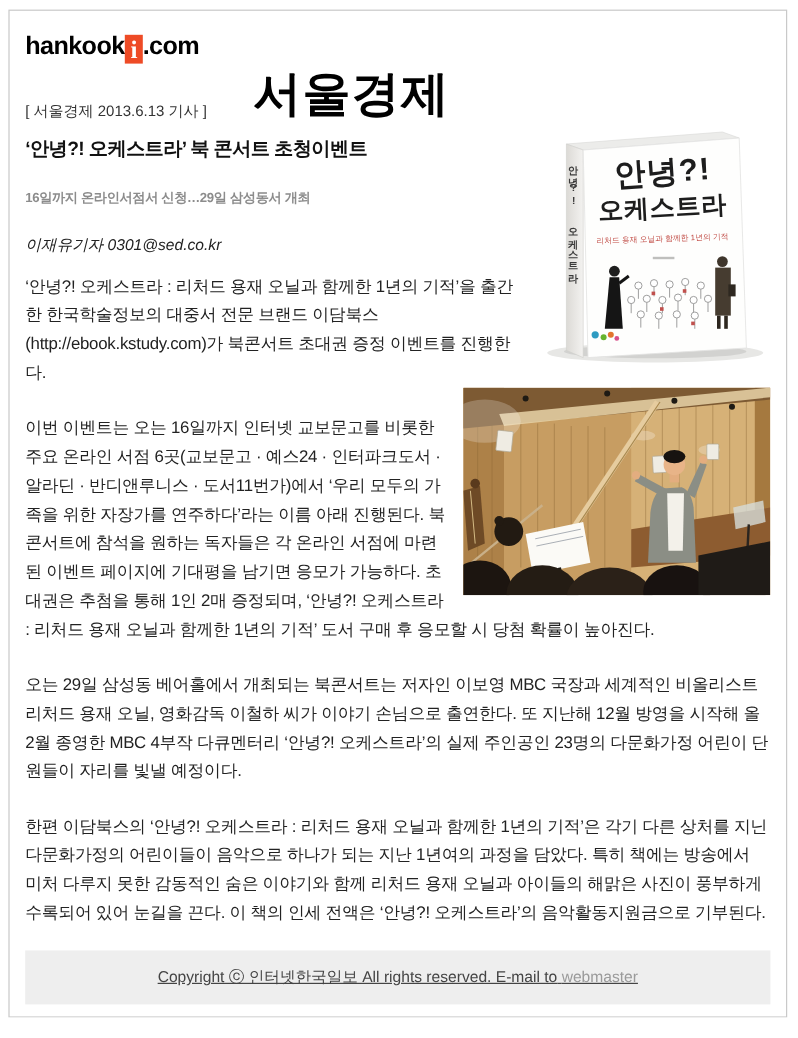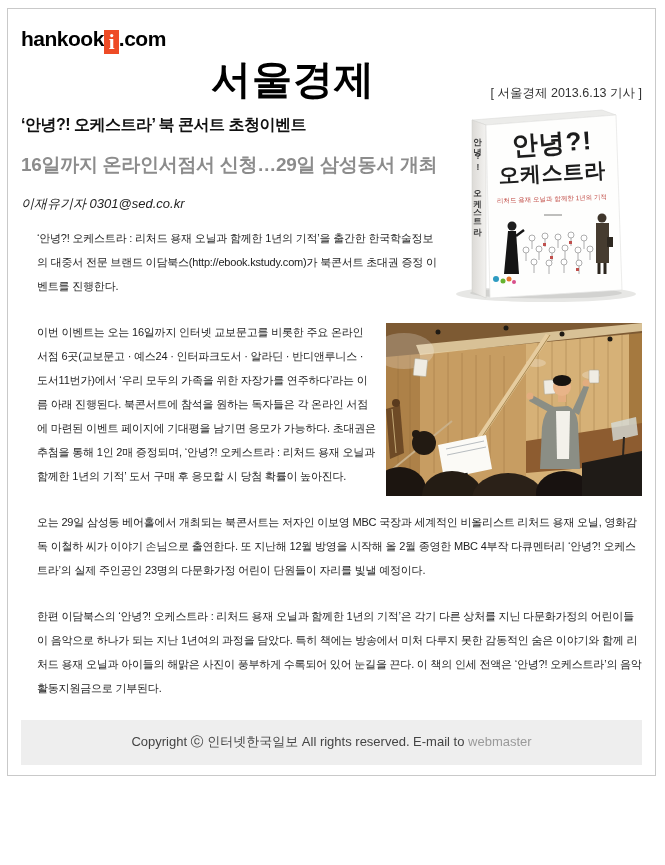--- a/index.html
+++ b/index.html
@@ -13,27 +13,27 @@
   }
   
   .header { display:flex; align-items:flex-start; height:42px; }
   .logo { width:190px; font-size:21px; font-weight:bold; letter-spacing:-0.5px; color:#000; cursor:pointer; }
   .logo-i {
     display:inline-block; background:#ee4b26; color:#fff;
     width:15px; height:24px; line-height:24px; text-align:center;
     font-family:"Liberation Serif", serif; font-weight:bold; vertical-align:-3px;
   }
   .masthead { font-size:40px; font-weight:900; line-height:1; color:#000; letter-spacing:1px;margin-top:32px; }
-  .meta { margin-top:16px; font-size:12.5px; color:#333;text-align:right; }
+  .meta { margin-top:16px; font-size:12.5px; color:#333; }
   
   .article { margin-top:12px; }
   .article h1 { margin:0; font-size:16px; line-height:22px; color:#111; letter-spacing:-0.5px; }
-  .article h2 { margin:20px 0 0 0; font-size:19px; line-height:18px; color:#8c8c8c; font-weight:bold; letter-spacing:-0.3px; }
+  .article h2 { margin:20px 0 0 0; font-size:11px; line-height:18px; color:#8c8c8c; font-weight:bold; letter-spacing:-0.3px; }
   .byline { margin-top:21px; font-size:13px; line-height:17px; color:#222;font-style:italic; }
-  .article p { margin:22px 0 0 16px; font-size:11px; line-height:24px; color:#222; letter-spacing:-0.2px; }
+  .article p { margin:22px 0 0 0; font-size:14px; line-height:24px; color:#222; letter-spacing:-0.2px; }
   .article p:first-of-type { margin-top:14px; }
   
   .book-float {
     float:right; width:192px; height:203px;
     margin:-12px 0 10px 12px; position:relative; background:#fff;
   }
   .photo-float {
     float:right; clear:right; width:256px; height:173px;
     margin:8px 0 8px 10px; overflow:hidden;
   }
@@ -44,21 +44,21 @@
   .bk-tagline { top:93px; font-size:6.5px; color:#c04a44; transform:rotate(-2deg); }
   .bk-authorline { position:absolute; top:112px; left:94px; width:18px; height:2px; background:#bfbfbd; }
   .bk-spine-text {
     position:absolute; top:30px; left:22px; height:120px;
     writing-mode:vertical-rl; text-orientation:upright;
     font-size:8.5px; font-weight:bold; color:#3a3a3a; letter-spacing:1px;
   }
   
   .footer {
     clear:both; margin-top:20px; background:#eeeeee;
-    text-align:center; font-size:13px; color:#444; padding:13px 0 14px 0;
+    text-align:center; font-size:13px; color:#444; padding:13px 0 14px 0;text-decoration:underline;
   }
   .footer a { color:#9a9a9a; text-decoration:none; cursor:pointer; }
 </style>
 </head>
 <body>
 
 <div class="page">
 
   <div class="header">
     <div class="logo"><span>hankook</span><span class="logo-i">i</span><span>.com</span></div>

